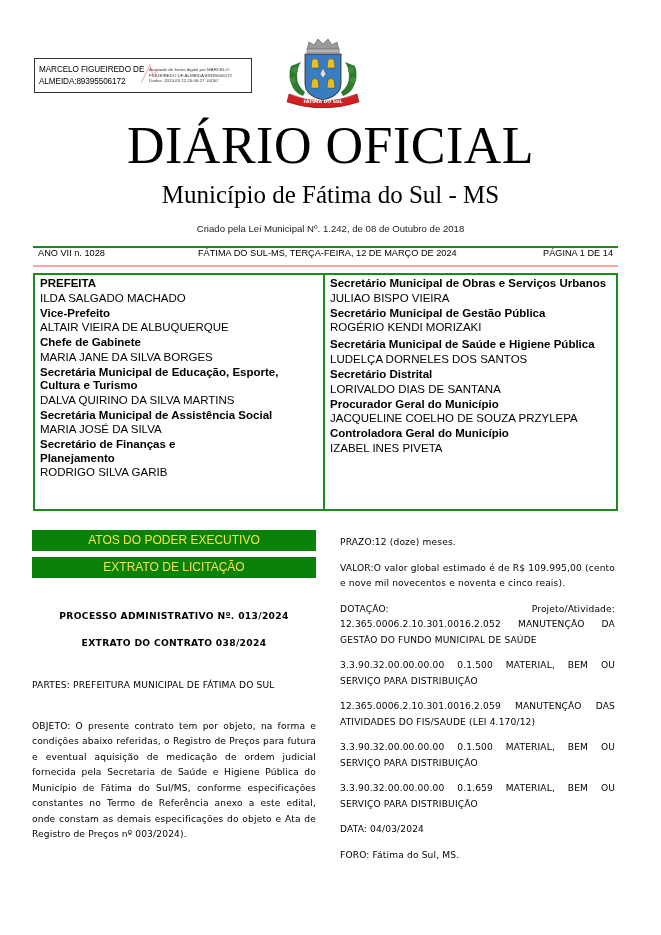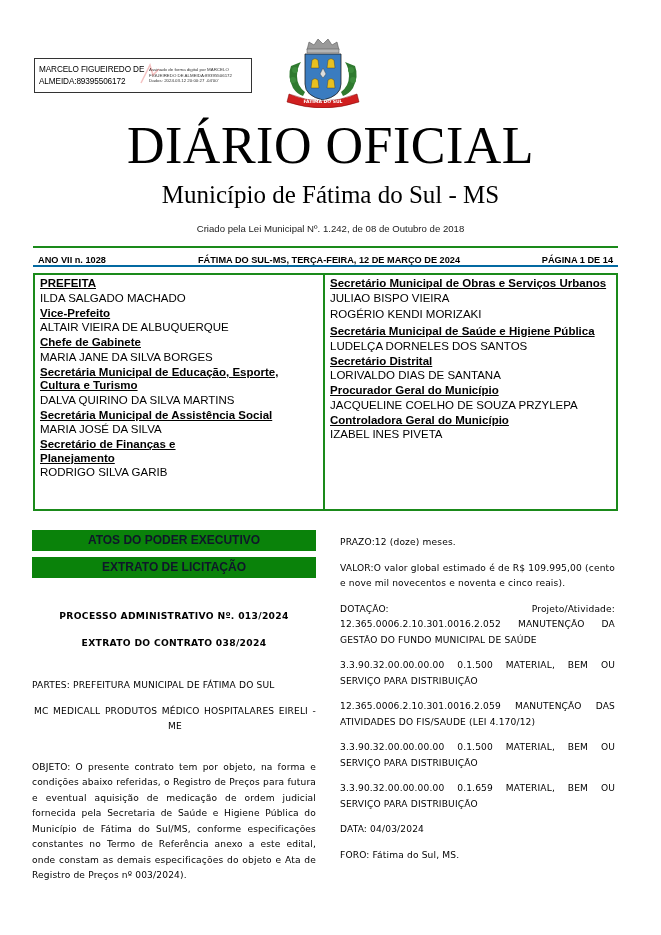--- a/index.html
+++ b/index.html
@@ -26,43 +26,43 @@
     position: absolute; left: 0; top: 180px; width: 661px; text-align: center;
     font-family: "Liberation Serif", serif; font-size: 25px; line-height: 30px;
   }
   .created {
     position: absolute; left: 0; top: 223px; width: 661px; text-align: center;
     font-family: "Liberation Sans", sans-serif; font-size: 9.6px; color: #222;
   }
 
   .issue-bar {
     position: absolute; left: 33px; top: 246px; width: 585px; height: 21px;
-    border-top: 2px solid #1a8a1a; border-bottom: 2px solid #0369a1;
-    display: flex; align-items: flex-end; justify-content: space-between;
-    font-family: "Liberation Sans", sans-serif; font-weight: bold; font-size: 9.2px; padding: 0 5px 0 5px;
+    border-top: 2px solid #1a8a1a; border-bottom: 2px solid #fca5a5;
+    display: flex; align-items: flex-start; justify-content: space-between;
+    font-family: "Liberation Sans", sans-serif; font-weight: normal; font-size: 9.2px; padding: 0 5px 0 5px;
   }
   .issue-bar .center { position: absolute; left: 165px; }
 
   
   .staff {
     position: absolute; left: 33px; top: 273px; width: 585px; height: 238px;
     border: 2px solid #1a8a1a; display: flex;
   }
   .staff-col { flex: 1; padding: 2px 4px 0 5px; font-family: "Liberation Sans", sans-serif; }
   .staff-col.left { border-right: 2px solid #1a8a1a; width: 290px; flex: none; }
-  .role { font-weight: bold; font-size: 11.5px; line-height: 13.5px; text-decoration: underline; }
+  .role { font-weight: bold; font-size: 11.5px; line-height: 13.5px; }
   .person { font-size: 11.5px; line-height: 14px; margin-bottom: 2px; }
 
   
   .col-left { position: absolute; left: 32px; top: 530px; width: 284px; }
   .col-right { position: absolute; left: 340px; top: 535px; width: 275px; }
 
   .green-bar {
-    background: #0a820a; color: #0f172a; text-align: center; font-family: "Liberation Sans", sans-serif;
-    font-weight: bold; font-size: 12px; height: 21px; line-height: 21px; margin-bottom: 6px;
+    background: #0a820a; color: #fde047; text-align: center; font-family: "Liberation Sans", sans-serif;
+    font-weight: normal; font-size: 12px; height: 21px; line-height: 21px; margin-bottom: 6px;
   }
   .green-bar:first-child { margin-top: 0; }
 
   .doc-head { font-family: "DejaVu Sans", sans-serif; font-weight: bold; font-size: 9.2px; text-align: center; letter-spacing: 0.3px; }
   .para { font-family: "DejaVu Sans", sans-serif; font-size: 9.1px; line-height: 15.5px; text-align: justify; letter-spacing: 0.15px; }
   .para.nojust { text-align: left; }
 </style>
 </head>
 <body>
 
@@ -127,39 +127,39 @@
     <div class="role" style="margin-top:2px">Secretária Municipal de Educação, Esporte, Cultura e Turismo</div>
     <div class="person">DALVA QUIRINO DA SILVA MARTINS</div>
     <div class="role" style="margin-top:2px">Secretária Municipal de Assistência Social</div>
     <div class="person">MARIA JOSÉ DA SILVA</div>
     <div class="role" style="margin-top:2px; width: 170px">Secretário de Finanças e Planejamento</div>
     <div class="person">RODRIGO SILVA GARIB</div>
   </div>
   <div class="staff-col right">
     <div class="role">Secretário Municipal de Obras e Serviços Urbanos</div>
     <div class="person">JULIAO BISPO VIEIRA</div>
+    <div class="role">Secretário Municipal de Gestão Pública</div>
     <div class="person">ROGÉRIO KENDI MORIZAKI</div>
     <div class="role" style="line-height:16px">Secretária Municipal de Saúde e Higiene Pública</div>
     <div class="person">LUDELÇA DORNELES DOS SANTOS</div>
     <div class="role">Secretário Distrital</div>
     <div class="person">LORIVALDO DIAS DE SANTANA</div>
     <div class="role">Procurador Geral do Município</div>
     <div class="person">JACQUELINE COELHO DE SOUZA PRZYLEPA</div>
     <div class="role">Controladora Geral do Município</div>
     <div class="person">IZABEL INES PIVETA</div>
   </div>
 </div>
 
 <div class="col-left">
   <div class="green-bar">ATOS DO PODER EXECUTIVO</div>
   <div class="green-bar">EXTRATO DE LICITAÇÃO</div>
   <div class="doc-head" style="margin-top:32px">PROCESSO ADMINISTRATIVO Nº. 013/2024</div>
   <div class="doc-head" style="margin-top:16px">EXTRATO DO CONTRATO 038/2024</div>
   <div class="para nojust" style="margin-top:30px">PARTES: PREFEITURA MUNICIPAL DE FÁTIMA DO SUL</div>
-  <div class="para" style="margin-top:10px; text-align-last:center; padding-left:2px">MC MEDICALL PRODUTOS MÉDICO HOSPITALARES EIRELI - ME</div>
   <div class="para" style="margin-top:25px">OBJETO: O presente contrato tem por objeto, na forma e condições abaixo referidas, o Registro de Preços para futura e eventual aquisição de medicação de ordem judicial fornecida pela Secretaria de Saúde e Higiene Pública do Município de Fátima do Sul/MS, conforme especificações constantes no Termo de Referência anexo a este edital, onde constam as demais especificações do objeto e Ata de Registro de Preços nº 003/2024).</div>
 </div>
 
 <div class="col-right">
   <div class="para">PRAZO:12 (doze) meses.</div>
   <div class="para" style="margin-top:10px">VALOR:O valor global estimado é de R$ 109.995,00 (cento e nove mil novecentos e noventa e cinco reais).</div>
   <div class="para" style="margin-top:10px; display:flex; justify-content:space-between">
     <span>DOTAÇÃO:</span>
     <span>Projeto/Atividade:</span>
   </div>

